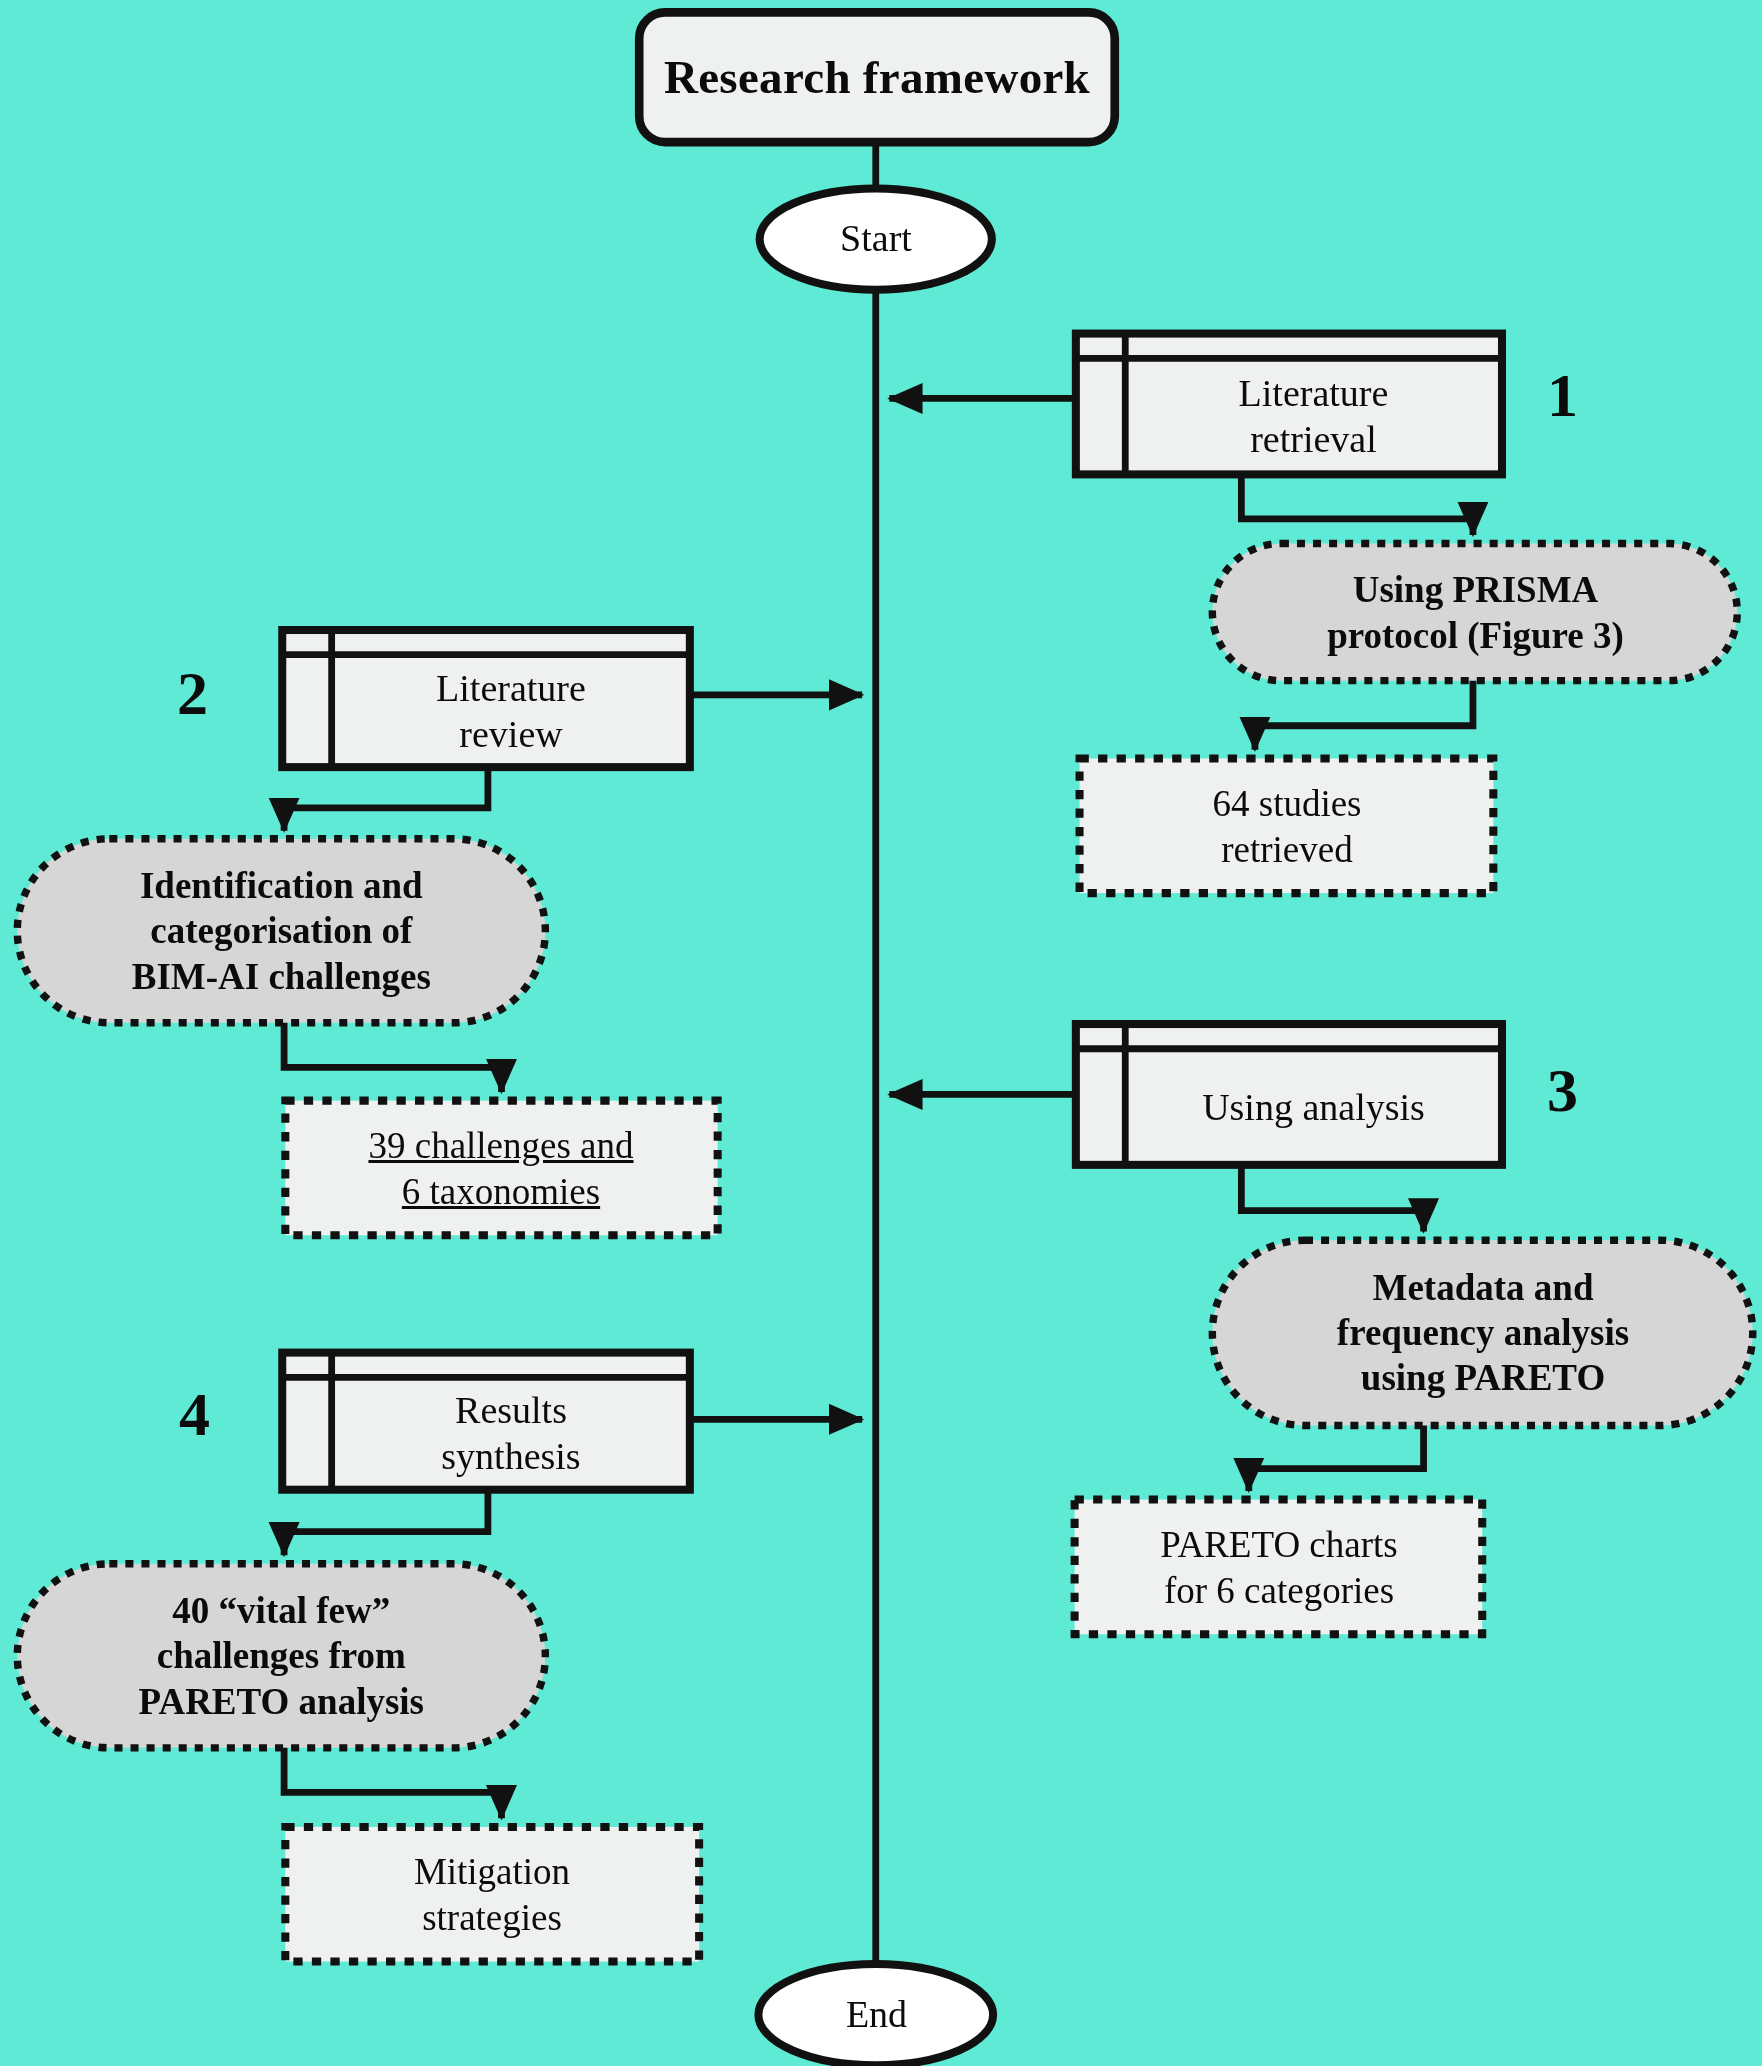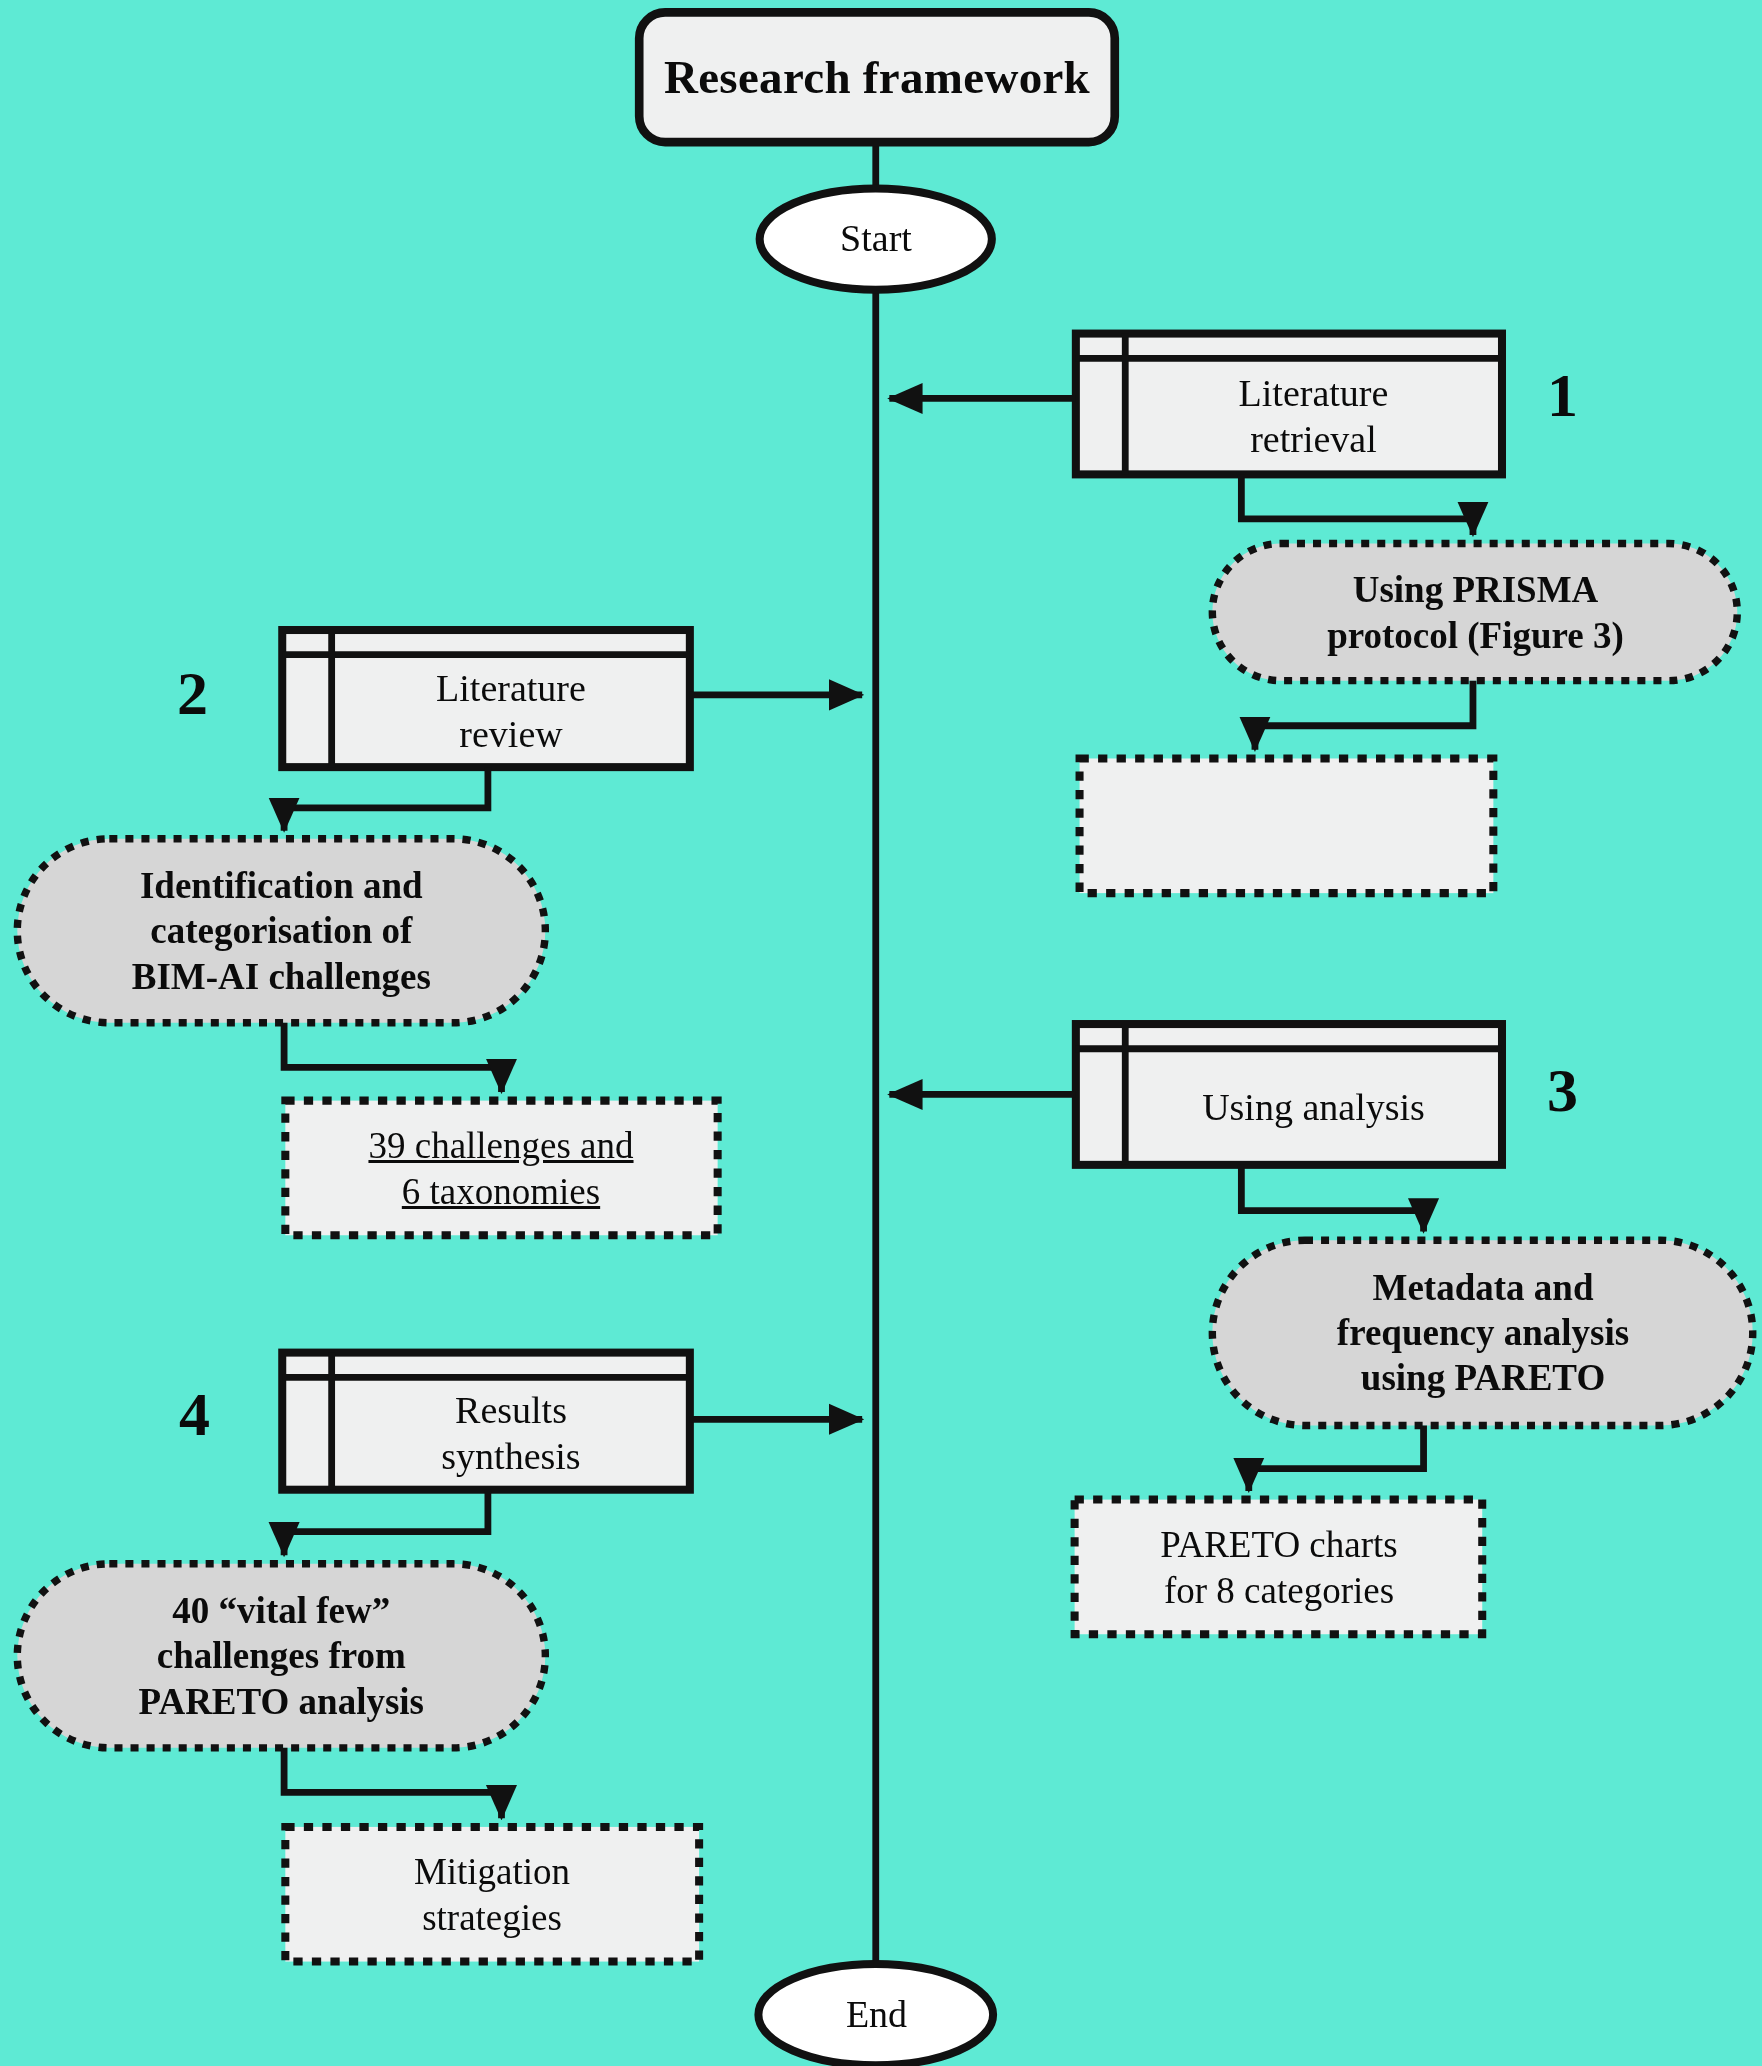--- a/index.html
+++ b/index.html
@@ -146,37 +146,39 @@
 
   <div class="txt t-term" style="left:760px; top:188px; width:232px; height:101px;text-align:right;">Start</div>
 
   <div class="txt t-term" style="left:759px; top:1964px; width:235px; height:101px;">End</div>
 
   <div class="txt t-proc" style="left:1125px; top:358px; width:377px; height:116px;">Literature
 retrieval</div>
   <div class="txt t-num" style="left:1513px; top:349px; width:99px; height:93px;">1</div>
   <div class="txt t-stad" style="left:1213px; top:544px; width:525px; height:137px;">Using PRISMA
 protocol (Figure 3)</div>
+  <div class="txt t-out" style="left:1080px; top:759px; width:414px; height:135px;">64 studies
+retrieved</div>
 
   <div class="txt t-proc" style="left:332px; top:655px; width:358px; height:112px;">Literature
 review</div>
   <div class="txt t-num" style="left:143px; top:647px; width:99px; height:93px;">2</div>
   <div class="txt t-stad" style="left:17.3px; top:839px; width:528px; height:184px;">Identification and
 categorisation of
 BIM-AI challenges</div>
   <div class="txt t-out" style="left:285px; top:1101px; width:432px; height:135px;text-decoration:underline;">39 challenges and
 6 taxonomies</div>
 
   <div class="txt t-proc" style="left:1125px; top:1049px; width:377px; height:116px;">Using analysis</div>
   <div class="txt t-num" style="left:1513px; top:1044px; width:99px; height:93px;">3</div>
   <div class="txt t-stad" style="left:1213px; top:1240px; width:540px; height:185px;">Metadata and
 frequency analysis
 using PARETO</div>
   <div class="txt t-out" style="left:1075px; top:1500px; width:408px; height:135px;">PARETO charts
-for 8 categories</div>
+for 6 categories</div>
 
   <div class="txt t-proc" style="left:332px; top:1377px; width:358px; height:112px;">Results
 synthesis</div>
   <div class="txt t-num" style="left:145px; top:1368px; width:99px; height:93px;">4</div>
   <div class="txt t-stad" style="left:17.3px; top:1564px; width:528px; height:184px;">40 “vital few”
 challenges from
 PARETO analysis</div>
   <div class="txt t-out" style="left:285px; top:1827px; width:414px; height:135px;">Mitigation
 strategies</div>
 

